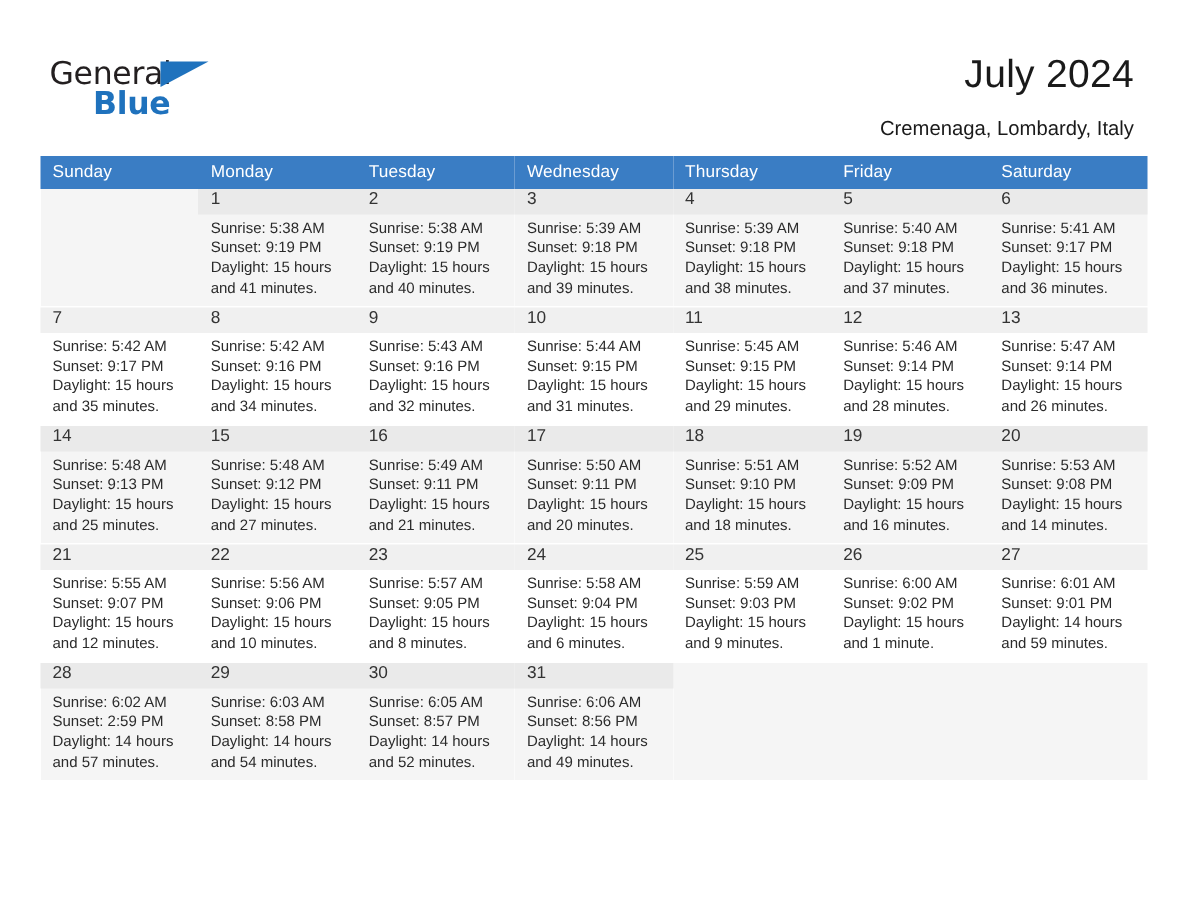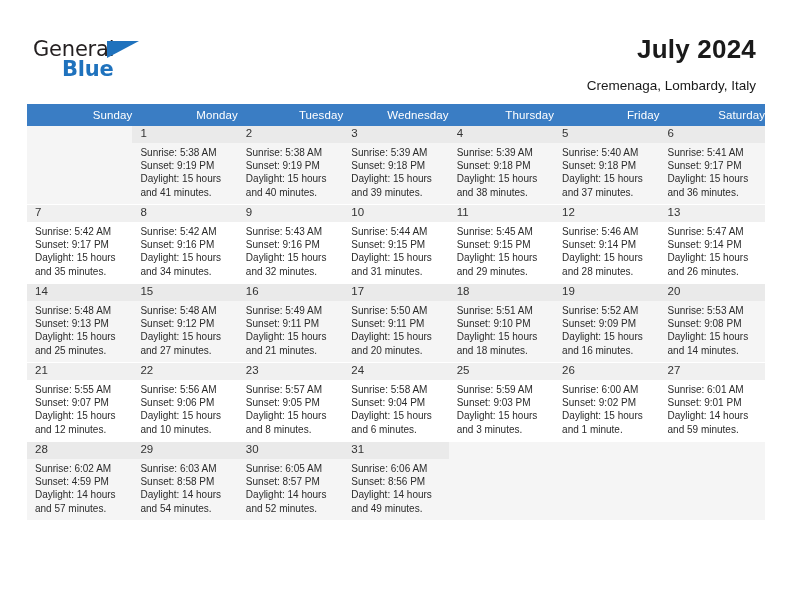--- a/index.html
+++ b/index.html
@@ -67,21 +67,21 @@
     font-weight: 700;
     line-height: 22px;
   }
 
   .title {
     position: absolute;
     right: 36px;
     top: 34px;
     font-size: 26px;
     color: #1a1a1a;
-    font-weight: 700;
+    font-weight: 400;
     text-align: right;
     line-height: 30px;
     letter-spacing: 0.2px;
   }
   .subtitle {
     position: absolute;
     right: 36px;
     top: 78px;
     font-size: 13.5px;
     color: #1a1a1a;
@@ -100,21 +100,21 @@
     table-layout: fixed;
   }
   .calendar col {
     width: 105.43px;
   }
   thead th {
     background: #3a7dc4;
     color: #ffffff;
     font-size: 11.5px;
     font-weight: 400;
-    text-align: right;
+    text-align: left;
     padding: 5px 0 5px 8px;
     height: 12px;
     border: none;
     letter-spacing: 0.1px;
   }
   tbody td {
     vertical-align: top;
     height: 78px;
     padding: 0;
     border: none;
@@ -480,21 +480,21 @@
               </div>
             </div>
           </td>
           <td>
             <div class="cell-inner">
               <div class="daynum-band"><span class="daynum">25</span></div>
               <div class="details">
                 <div>Sunrise: 5:59 AM</div>
                 <div>Sunset: 9:03 PM</div>
                 <div>Daylight: 15 hours</div>
-                <div>and 3 minutes.</div>
+                <div>and 9 minutes.</div>
               </div>
             </div>
           </td>
           <td>
             <div class="cell-inner">
               <div class="daynum-band"><span class="daynum">26</span></div>
               <div class="details">
                 <div>Sunrise: 6:00 AM</div>
                 <div>Sunset: 9:02 PM</div>
                 <div>Daylight: 15 hours</div>
@@ -513,21 +513,21 @@
               </div>
             </div>
           </td>
         </tr>
         <tr class="alt">
           <td>
             <div class="cell-inner">
               <div class="daynum-band"><span class="daynum">28</span></div>
               <div class="details">
                 <div>Sunrise: 6:02 AM</div>
-                <div>Sunset: 4:59 PM</div>
+                <div>Sunset: 2:59 PM</div>
                 <div>Daylight: 14 hours</div>
                 <div>and 57 minutes.</div>
               </div>
             </div>
           </td>
           <td>
             <div class="cell-inner">
               <div class="daynum-band"><span class="daynum">29</span></div>
               <div class="details">
                 <div>Sunrise: 6:03 AM</div>

